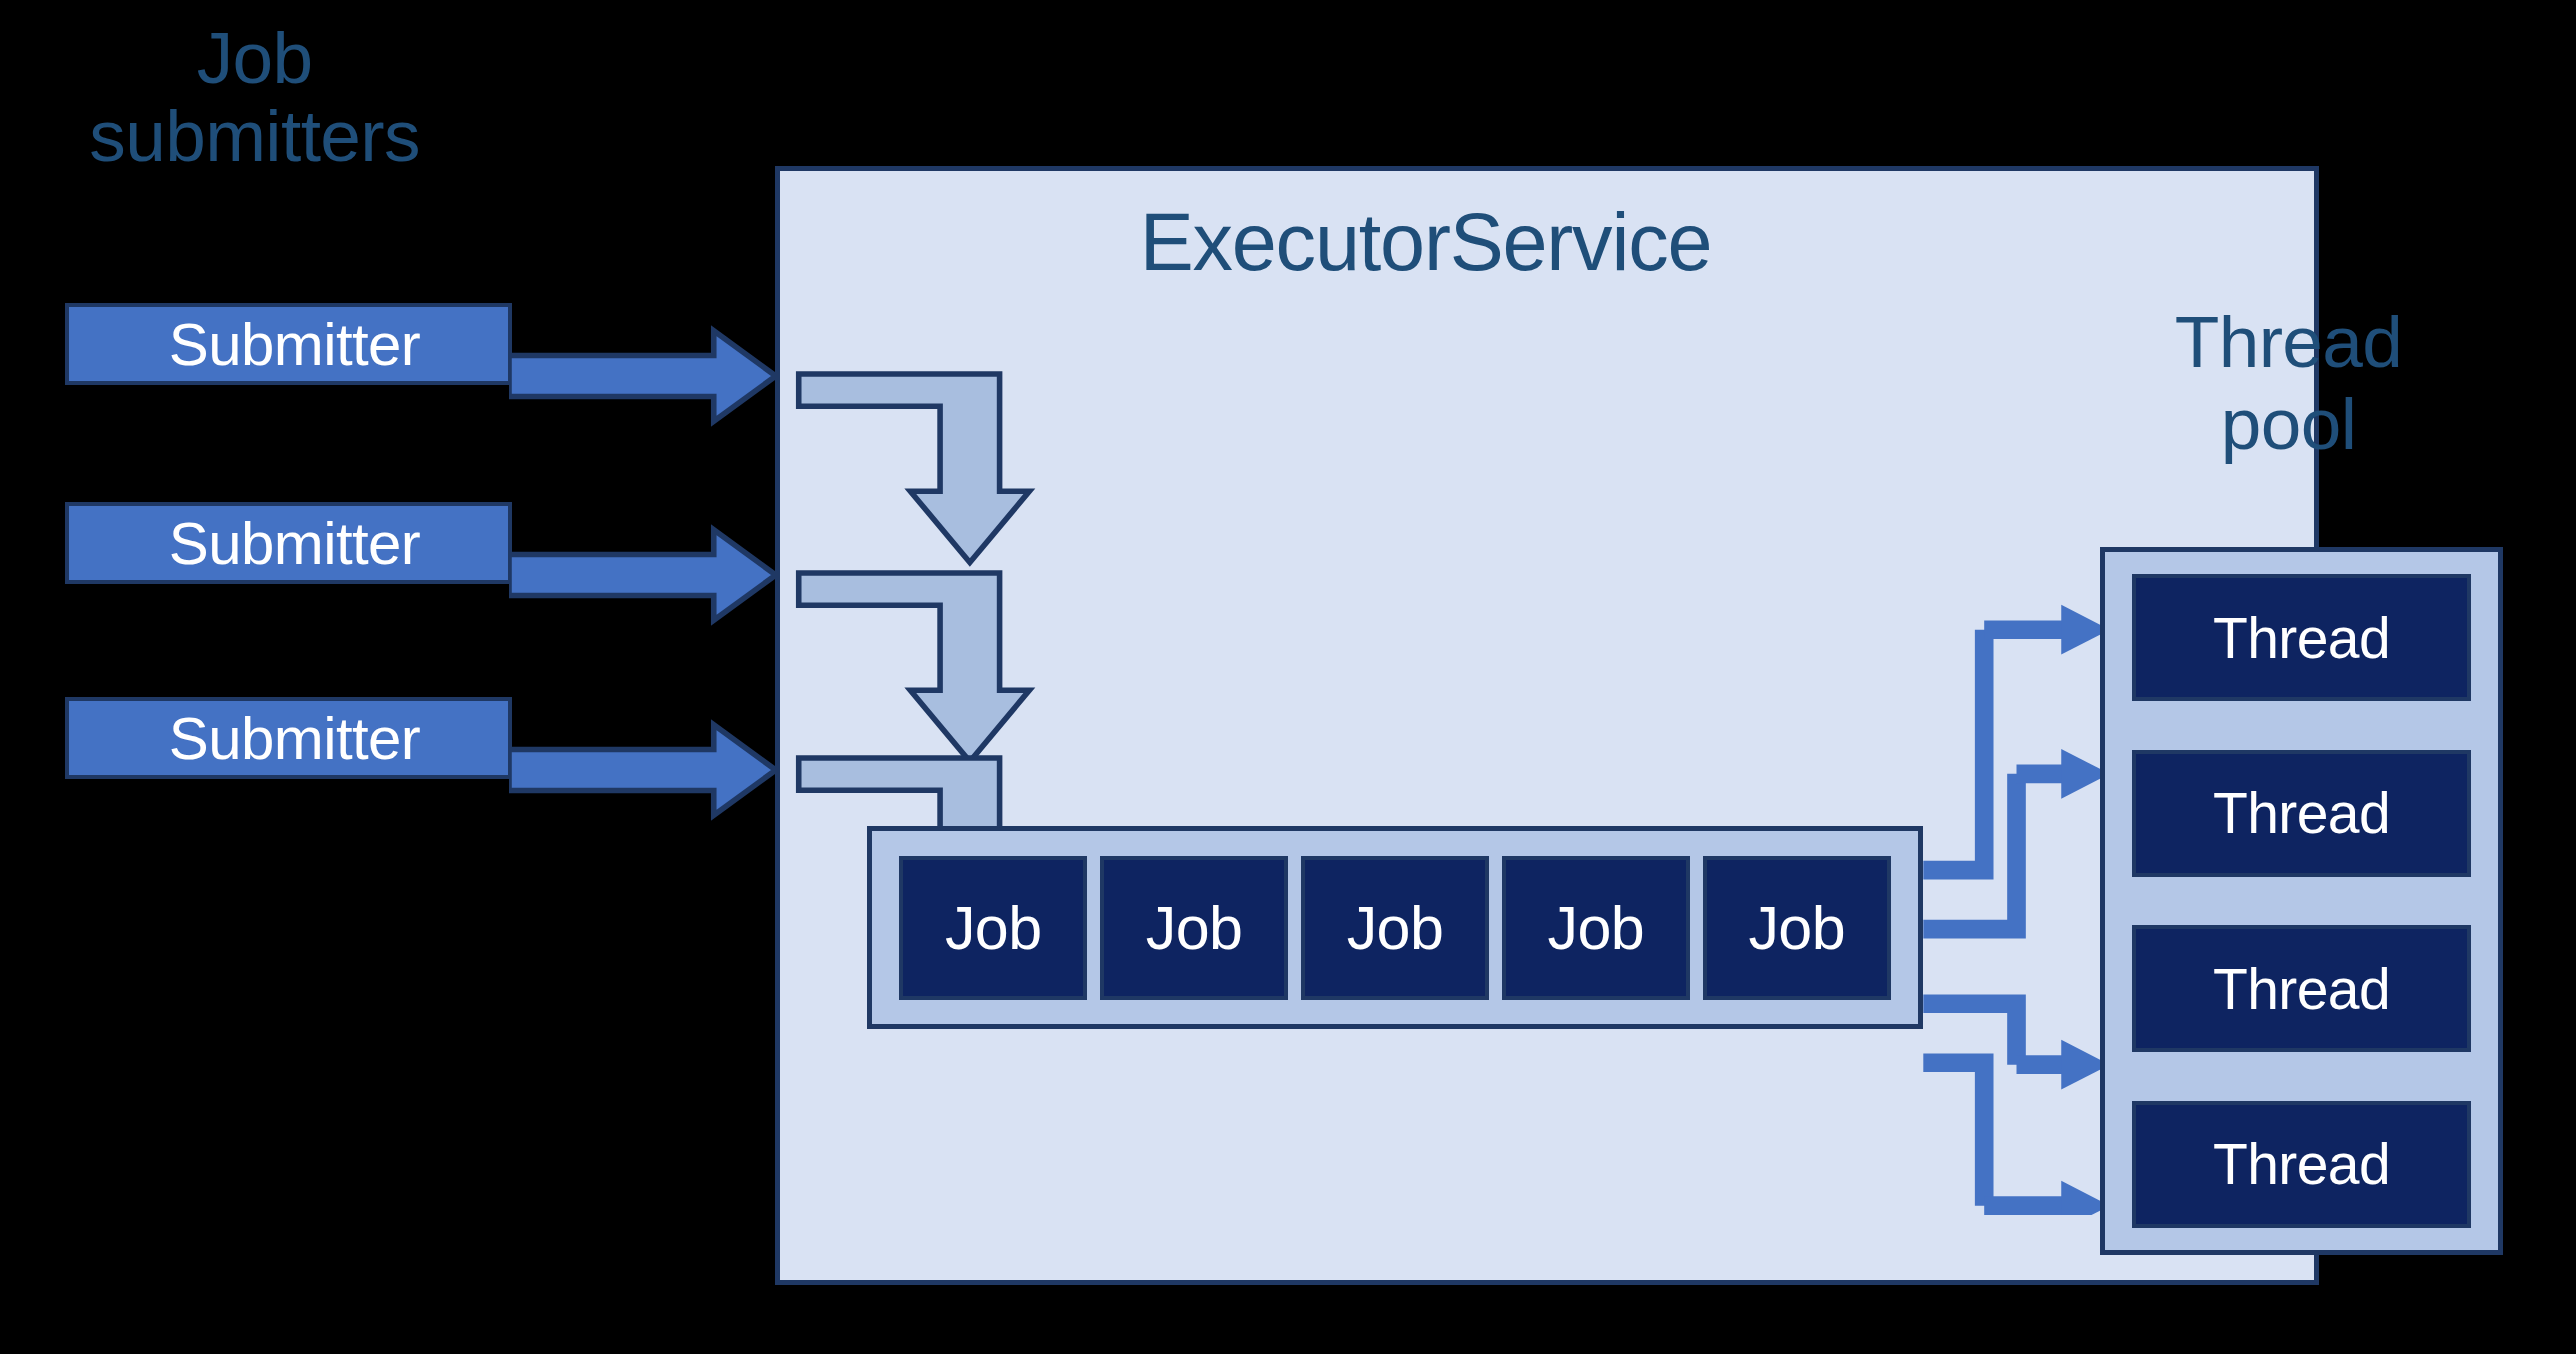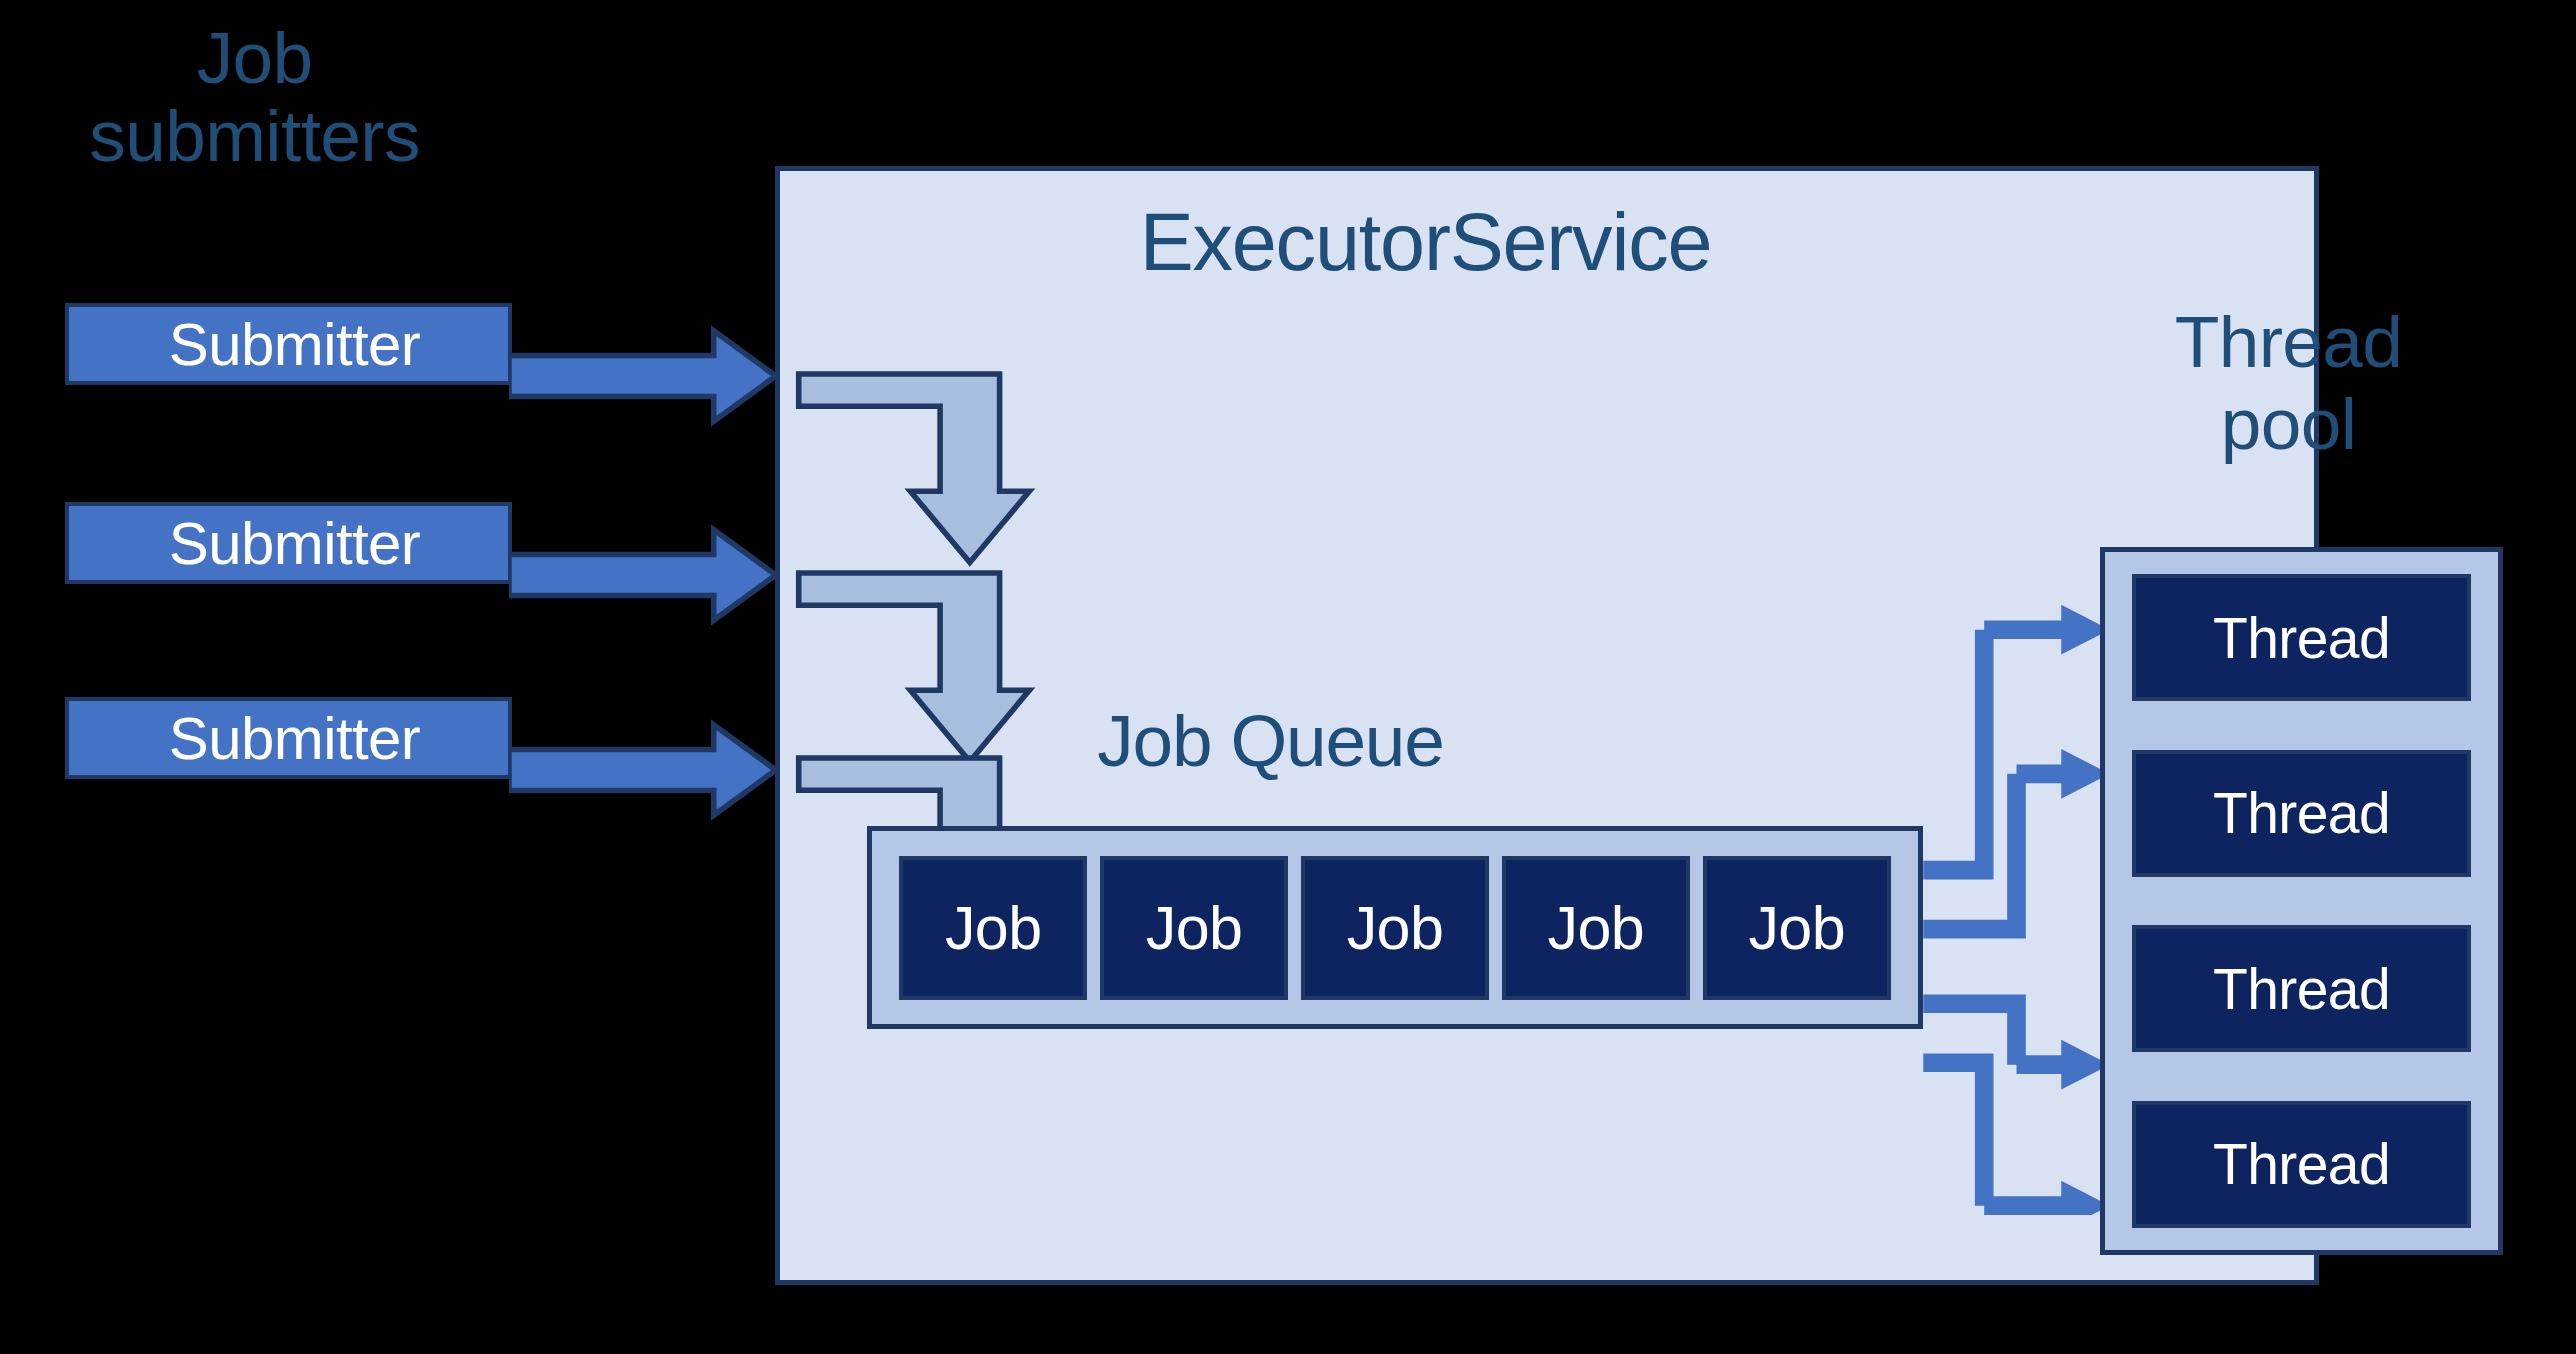--- a/index.html
+++ b/index.html
@@ -164,23 +164,20 @@
       <svg width="248" height="199" viewBox="0 0 400 320">
         <path d="M6,6 L330,6 L330,195 L378,195 L282,310 L186,195 L234,195 L234,58 L6,58 Z" fill="#A8BEDF" stroke="#1F3864" stroke-width="9" stroke-linejoin="miter"></path>
       </svg>
     </div>
 
     <div style="position:absolute; left:1316px; top:130px; width:385px;
                 text-align:center; color:#1F4E79; font-size:73px;
                 line-height:1.12; white-space:pre-line; letter-spacing:-0.6px;">Thread
 pool</div>
 
-    <div style="position:absolute; left:273px; top:528px; width:435px;
-                text-align:center; color:#1F4E79; font-size:73px;
-                letter-spacing:-1.2px;">Job Queue</div>
 
     <div style="position:absolute; left:87px; top:655px; width:1056px; height:203px;
                 background:#B4C7E7; border:5px solid #1F3864; box-sizing:border-box;
                 display:flex; align-items:center; gap:12.4px; padding:0 27px;">
       <div class="job-box">
         <span>Job</span>
       </div>
       <div class="job-box">
         <span>Job</span>
       </div>

